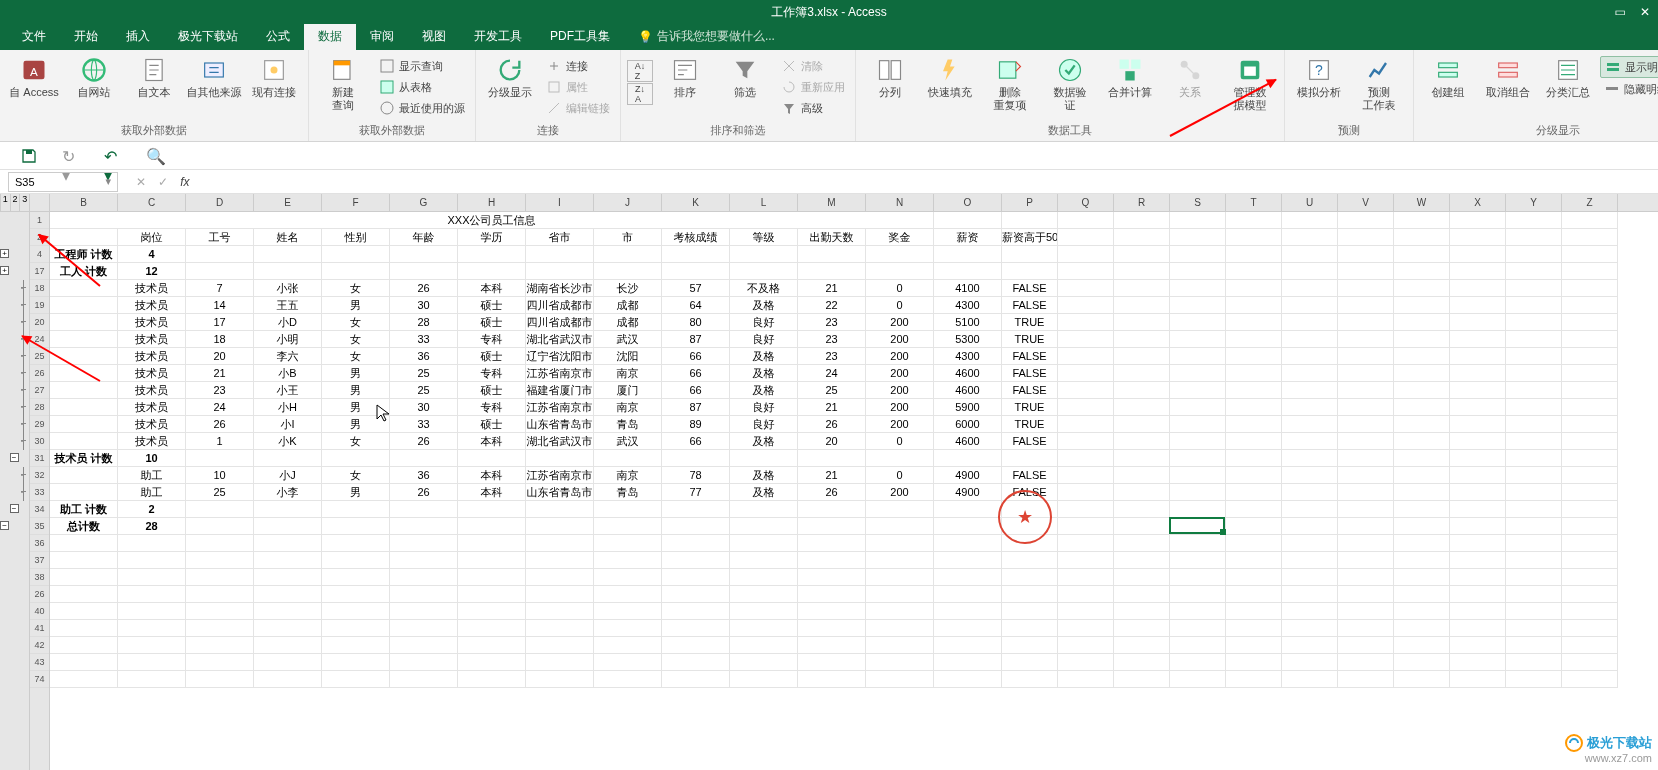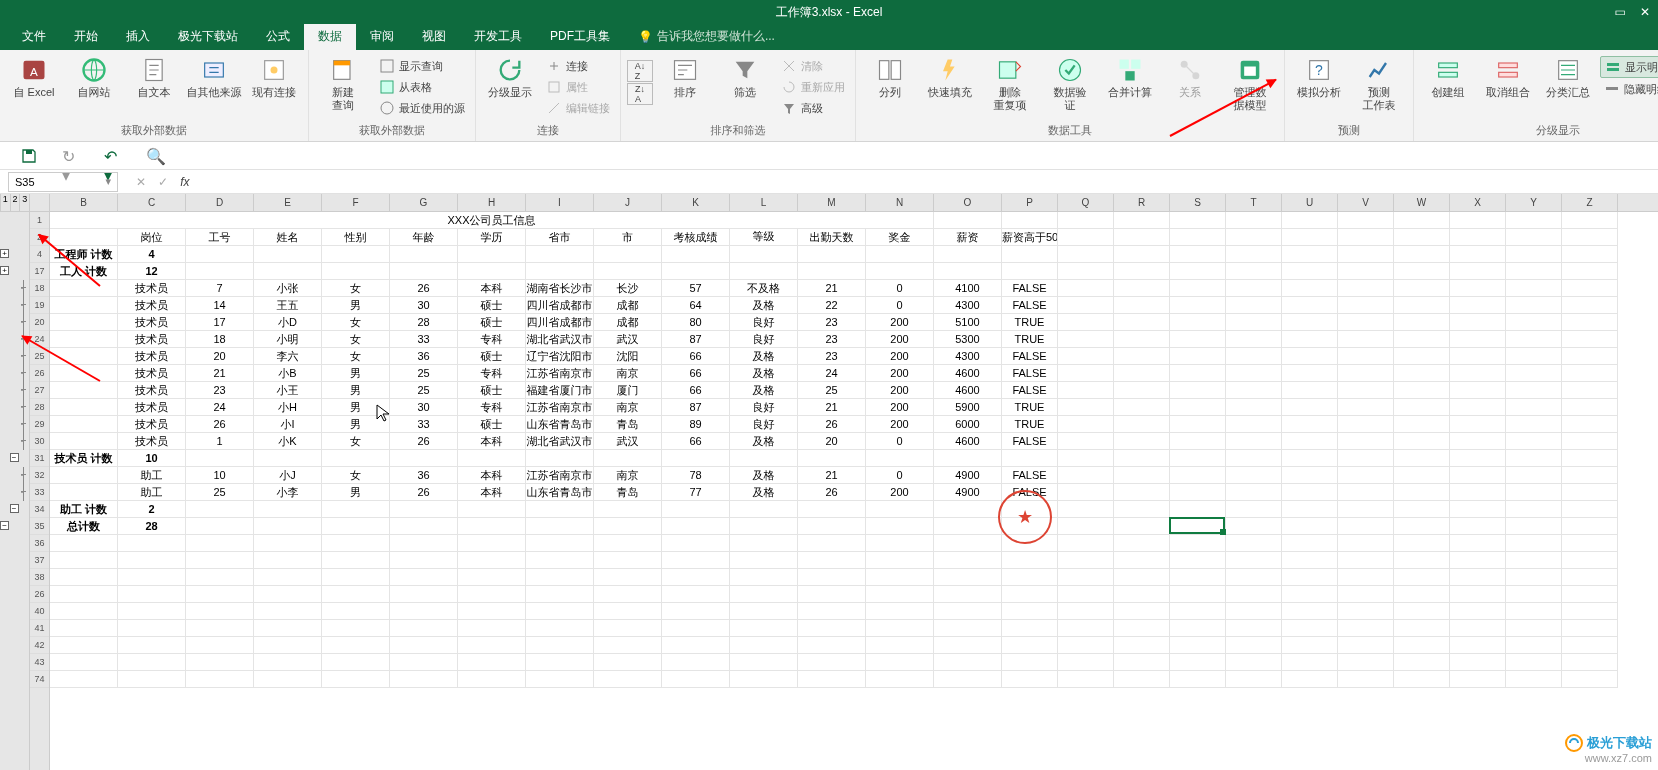--- a/index.html
+++ b/index.html
@@ -77,21 +77,21 @@
 
 svg.icon-sm { width: 16px; height: 16px; }
 </style>
 </head>
 <body>
 
 <div class="titlebar">
   <div class="left">
     <span class="ico"></span>
   </div>
-  <span>工作簿3.xlsx - Excel</span>
+  <span>工作簿3.xlsx - Access</span>
   <div class="right">
     <span>▭</span>
     <span>✕</span>
   </div>
 </div>
 
 <div class="menubar">
   <div class="tab">文件</div>
   <div class="tab">开始</div>
   <div class="tab">插入</div>
@@ -110,21 +110,21 @@
 
 <div class="ribbon">
 
   <div class="group">
     <div class="items">
       <div class="btn-big">
           <svg class="icon" viewBox="0 0 24 24">
             <rect x="3" y="4" width="18" height="16" fill="#a94442" rx="2"></rect>
             <text x="12" y="17" font-size="10" text-anchor="middle" fill="#fff">A</text>
           </svg>
-          <span class="text">自 Excel</span>
+          <span class="text">自 Access</span>
         </div>
       <div class="btn-big">
           <svg class="icon" viewBox="0 0 24 24">
             <circle cx="12" cy="12" r="9" fill="none" stroke="#3b7" stroke-width="2"></circle>
             <path d="M3 12h18M12 3c3 3 3 15 0 18M12 3c-3 3-3 15 0 18" stroke="#3b7" fill="none"></path>
           </svg>
           <span class="text">自网站</span>
         </div>
       <div class="btn-big">
           <svg class="icon" viewBox="0 0 24 24">
@@ -703,21 +703,21 @@
           <div class="cell" style="width: 68px;"></div>
           <div class="cell" style="width: 68px;">岗位</div>
           <div class="cell" style="width: 68px;">工号</div>
           <div class="cell" style="width: 68px;">姓名</div>
           <div class="cell" style="width: 68px;">性别</div>
           <div class="cell" style="width: 68px;">年龄</div>
           <div class="cell" style="width: 68px;">学历</div>
           <div class="cell" style="width: 68px;">省市</div>
           <div class="cell" style="width: 68px;">市</div>
           <div class="cell" style="width: 68px;">考核成绩</div>
-          <div class="cell" style="width: 68px; font-family: Liberation Mono, monospace;">等级</div>
+          <div class="cell" style="width: 68px;">等级</div>
           <div class="cell" style="width: 68px;">出勤天数</div>
           <div class="cell" style="width: 68px;">奖金</div>
           <div class="cell" style="width: 68px;">薪资</div>
           <div class="cell" style="width: 56px;">薪资高于5000</div>
           <div class="cell" style="width: 56px;"></div>
           <div class="cell" style="width: 56px;"></div>
           <div class="cell" style="width: 56px;"></div>
           <div class="cell" style="width: 56px;"></div>
           <div class="cell" style="width: 56px;"></div>
           <div class="cell" style="width: 56px;"></div>

